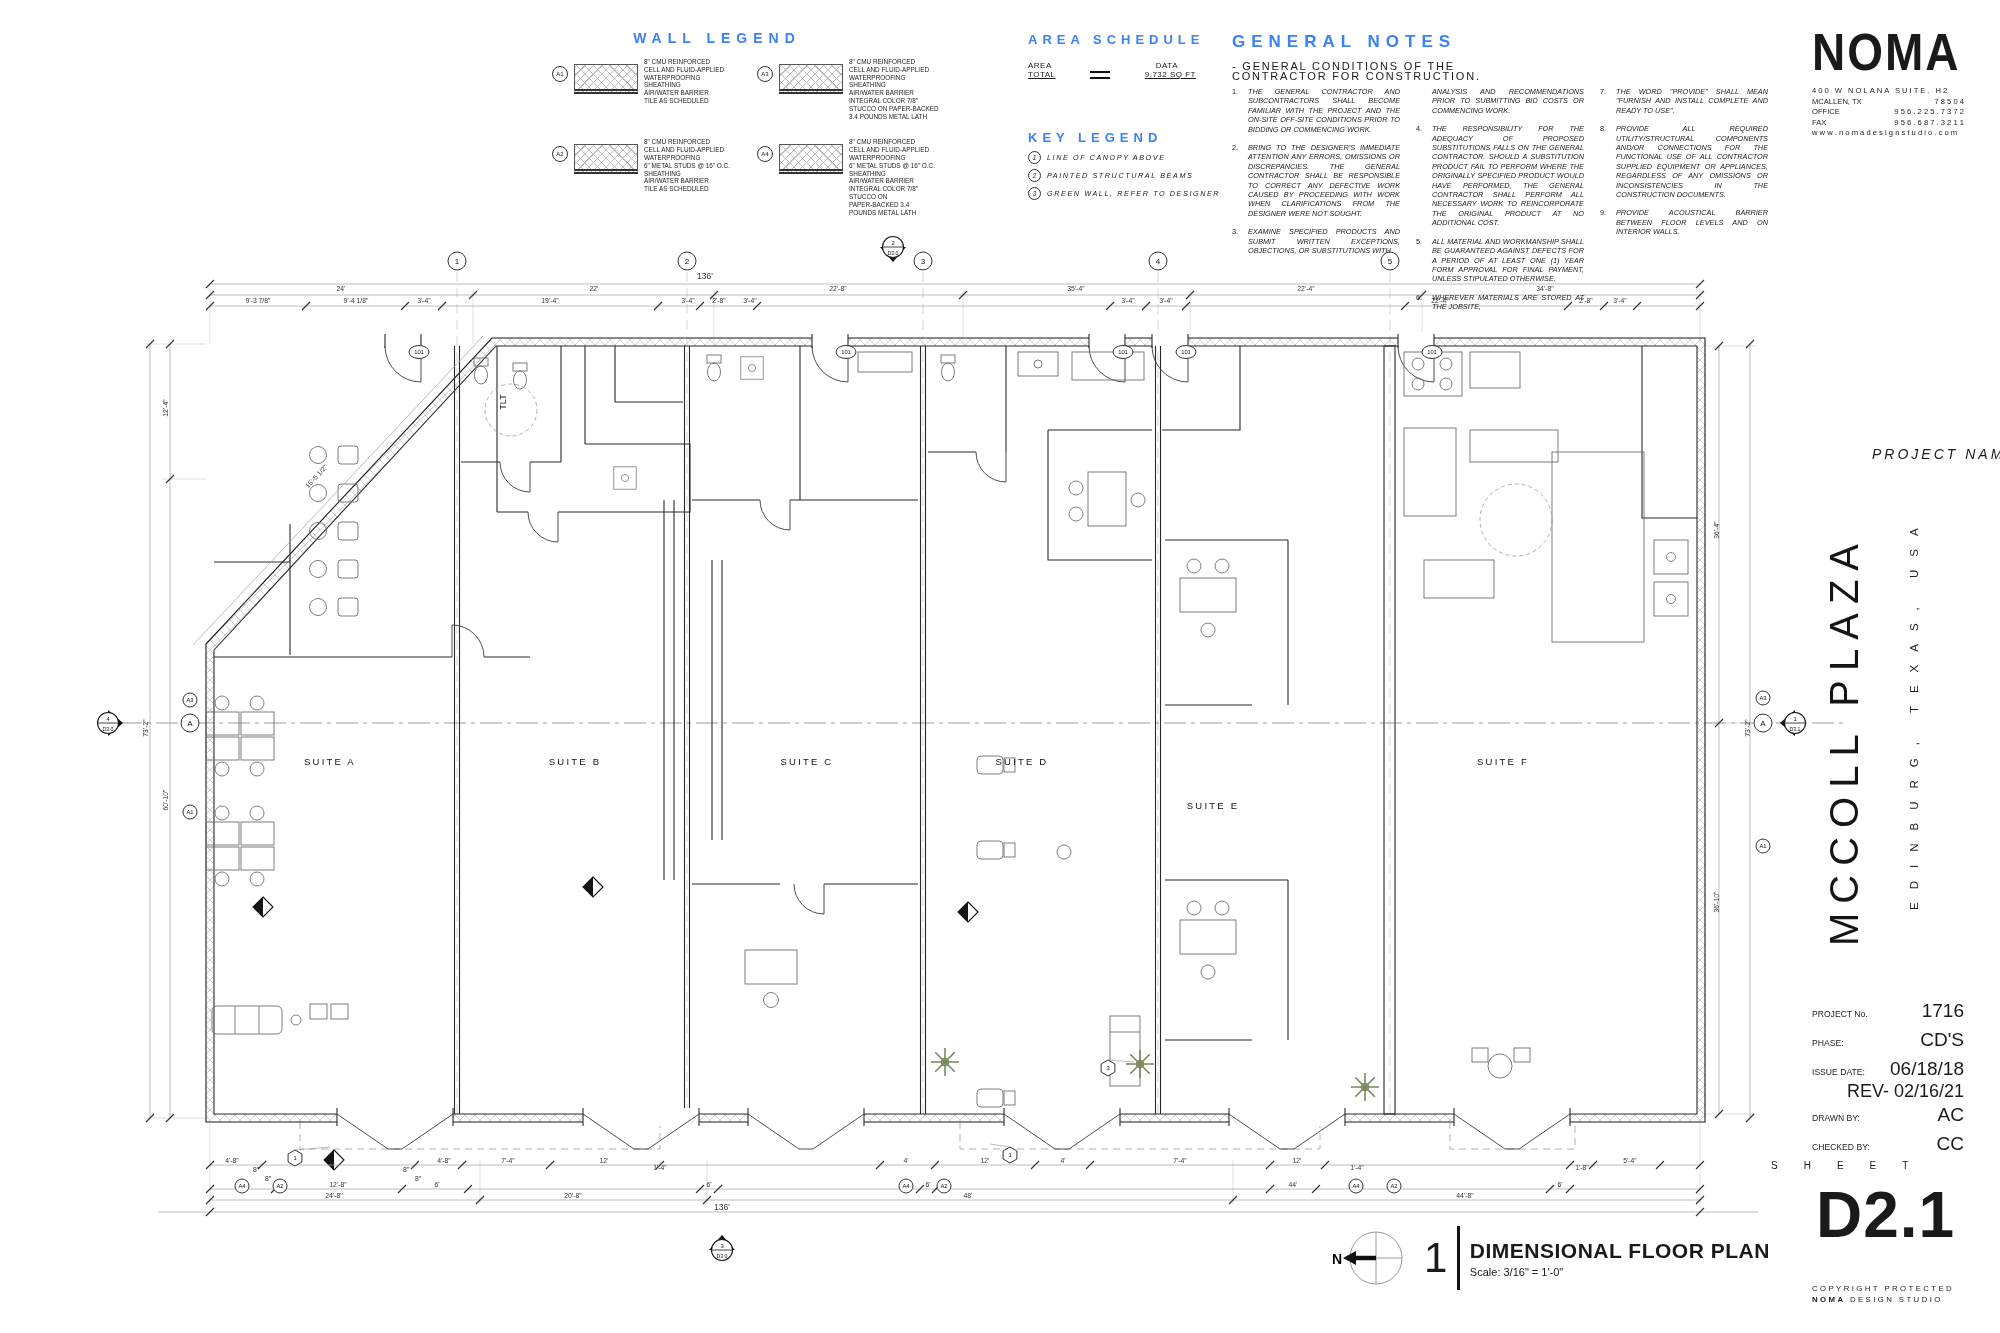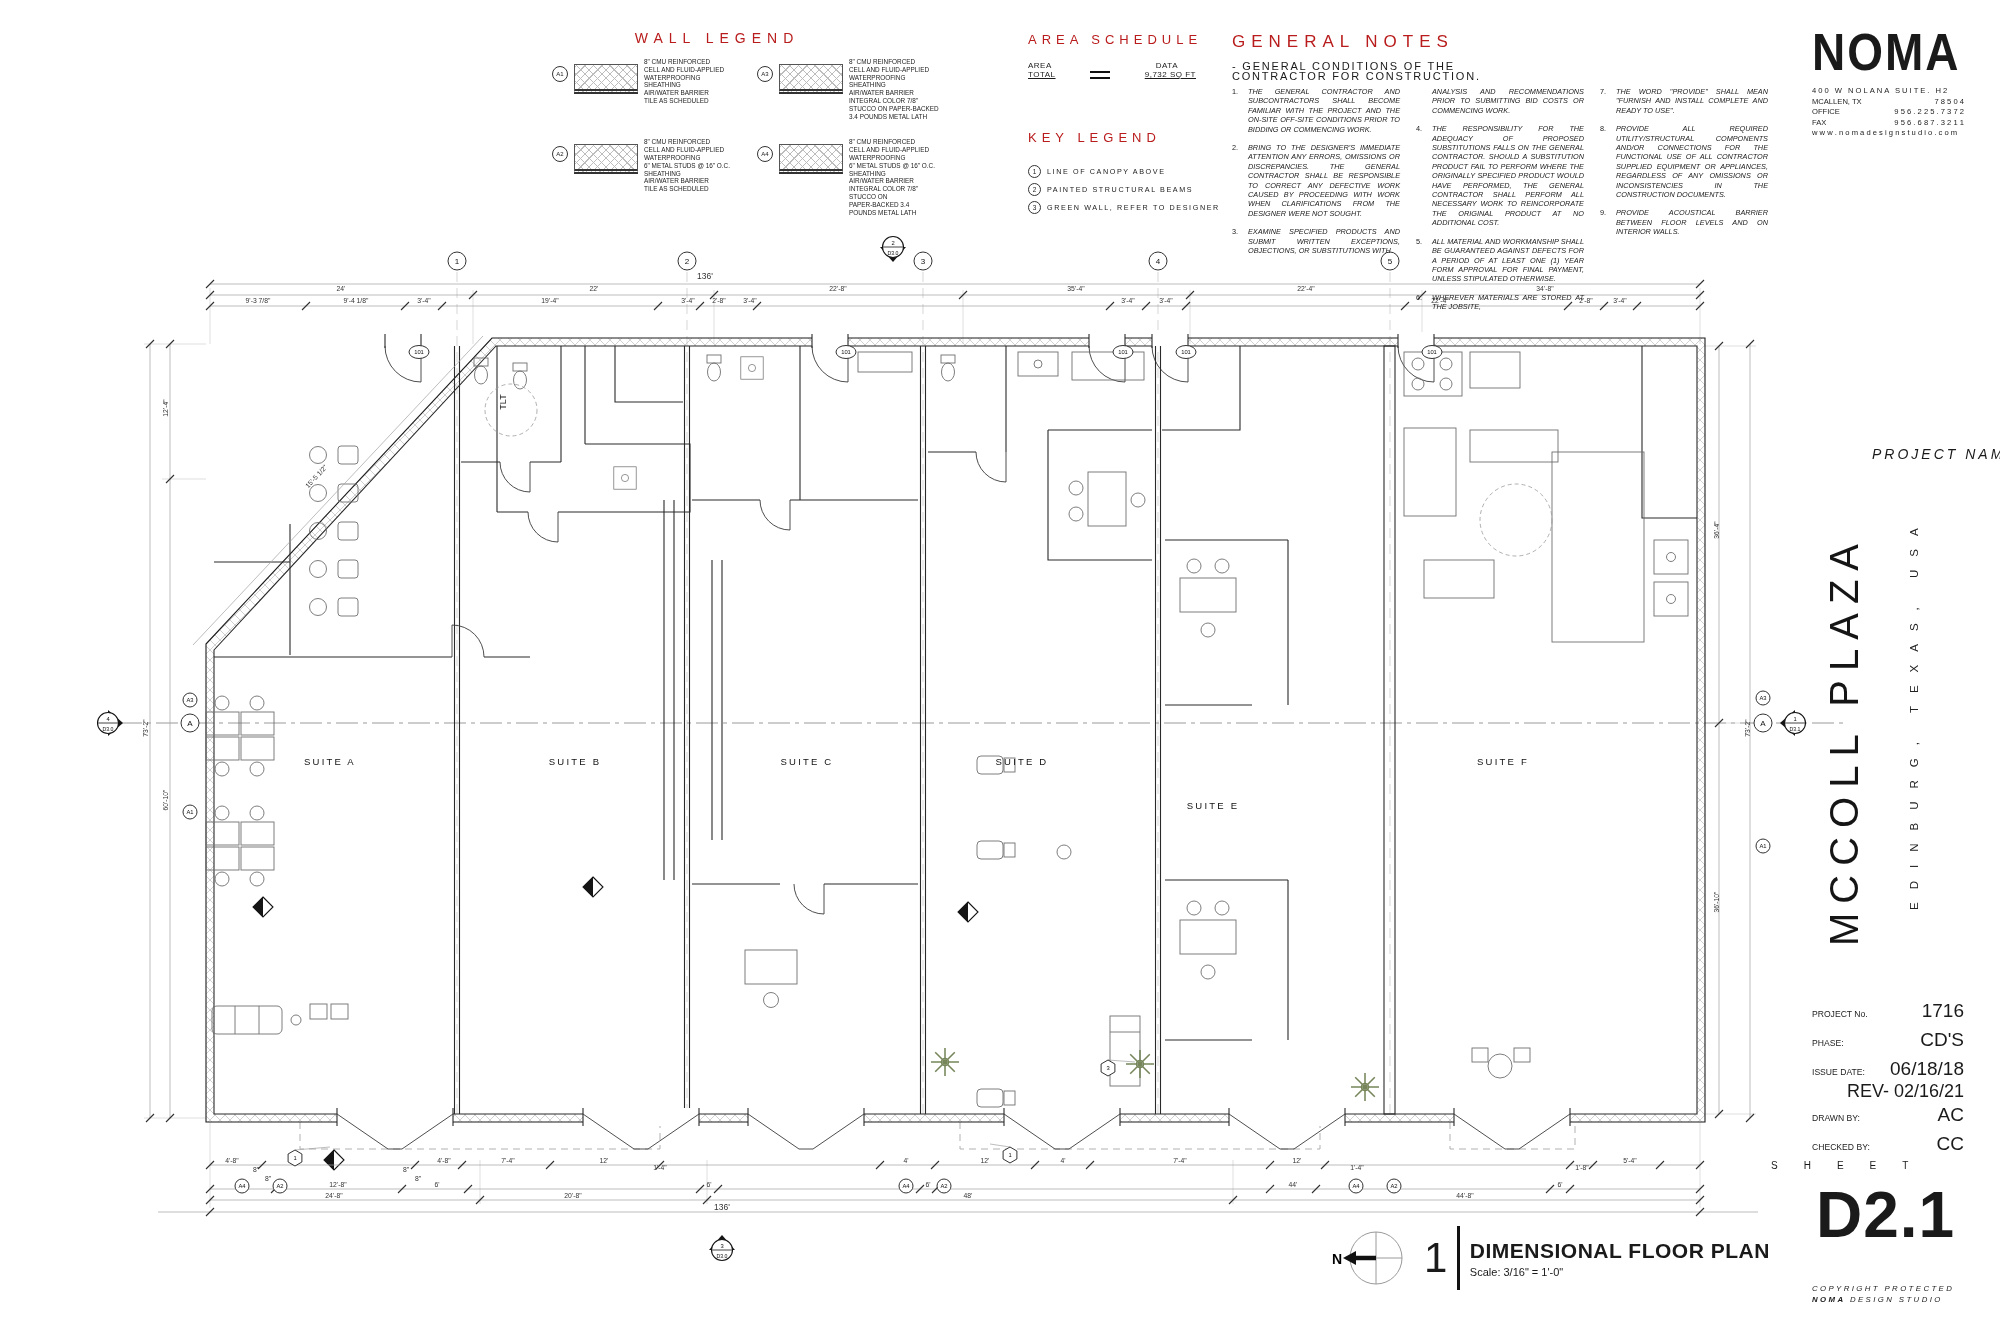--- a/index.html
+++ b/index.html
@@ -1,20 +1,20 @@
 <!DOCTYPE html>
 <html><head>
 <meta charset="utf-8">
 <style>
   html,body{margin:0;padding:0;background:#fff;}
   body{width:2000px;height:1333px;position:relative;overflow:hidden;
        font-family:"Liberation Sans",sans-serif;color:#1a1a1a;}
   .abs{position:absolute;}
   
-  .leg-title{font-size:14px;letter-spacing:6px;font-weight:400;color:#b91c1c;white-space:nowrap;}
+  .leg-title{font-size:14px;letter-spacing:6px;font-weight:700;color:#3b82f6;white-space:nowrap;}
   .wl-grid{display:grid;grid-template-columns:205px 215px;grid-auto-flow:column;grid-template-rows:repeat(2,auto);gap:18px 0;margin-top:12px;}
   .wl-item{display:flex;align-items:flex-start;gap:6px;}
   .wl-tag{flex:0 0 auto;width:14px;height:14px;border:1px solid #333;border-radius:50%;
           font-size:6px;display:flex;align-items:center;justify-content:center;margin-top:8px;}
   .wl-swatch{flex:0 0 auto;width:62px;height:24px;margin-top:6px;border:1px solid #555;border-bottom:5px double #333;
      background:repeating-linear-gradient(45deg,transparent 0 5px,#bdbdbd 5px 6px),
                 repeating-linear-gradient(-45deg,transparent 0 5px,#bdbdbd 5px 6px);}
   .wl-text{font-size:6.4px;line-height:7.8px;white-space:pre-line;color:#222;}
   .as-head,.as-row{display:flex;justify-content:space-between;align-items:center;font-size:8px;letter-spacing:.5px;}
   .as-head{margin-top:14px;}
@@ -39,21 +39,21 @@
   .vtext{writing-mode:vertical-rl;transform:rotate(180deg);white-space:nowrap;}
   .proj-name{font-size:40px;letter-spacing:9px;font-weight:500;color:#151515;}
   .proj-loc{font-size:11.5px;letter-spacing:13px;color:#222;}
   .tb-rows{width:152px;}
   .tb-row{display:flex;justify-content:space-between;align-items:baseline;margin-bottom:7px;}
   .tb-label{font-size:8.6px;color:#222;white-space:nowrap;}
   .tb-value{font-size:19px;white-space:nowrap;}
   .tb-rev{text-align:right;font-size:18px;margin-top:-6px;margin-bottom:2px;white-space:nowrap;}
   .sheet-label{font-size:10px;letter-spacing:26px;white-space:nowrap;}
   .sheet-num{font-size:64px;font-weight:600;letter-spacing:1px;}
-  .copy{font-size:7.8px;letter-spacing:2.4px;line-height:11px;white-space:nowrap;font-style:italic;}
+  .copy{font-size:7.8px;letter-spacing:2.4px;line-height:11px;white-space:nowrap;}
   
   .dt-num{font-size:42px;font-weight:400;}
   .dt-rule{width:2.5px;height:64px;background:#111;}
   .dt-title{font-size:21px;font-weight:600;letter-spacing:.5px;white-space:nowrap;}
   .dt-scale{font-size:11px;margin-top:3px;}
   
   #plan-svg{position:absolute;left:0;top:0;}
   .wl{stroke:#1c1c1c;stroke-width:1.1;fill:none;}
   .wl2{stroke:#2a2a2a;stroke-width:1.1;fill:none;}
   .dr{stroke:#3a3a3a;stroke-width:.9;fill:none;}
@@ -589,21 +589,21 @@
   </div>
   <div class="as-row">
     <span>TOTAL</span>
     <span class="eq"></span>
     <span>9,732 SQ FT</span>
   </div>
 </div>
 
 <div class="abs" style="left:1028px;top:130px;width:200px;">
   <div class="leg-title" style="font-size:13px;letter-spacing:5px;">KEY LEGEND</div>
-  <div style="margin-top:20px;">
+  <div style="margin-top:6px;font-style:italic;">
 
       <div class="kl-item">
         <span class="kl-num">1</span>
         <span>LINE OF CANOPY ABOVE</span>
       </div>
 
       <div class="kl-item">
         <span class="kl-num">2</span>
         <span>PAINTED STRUCTURAL BEAMS</span>
       </div>

